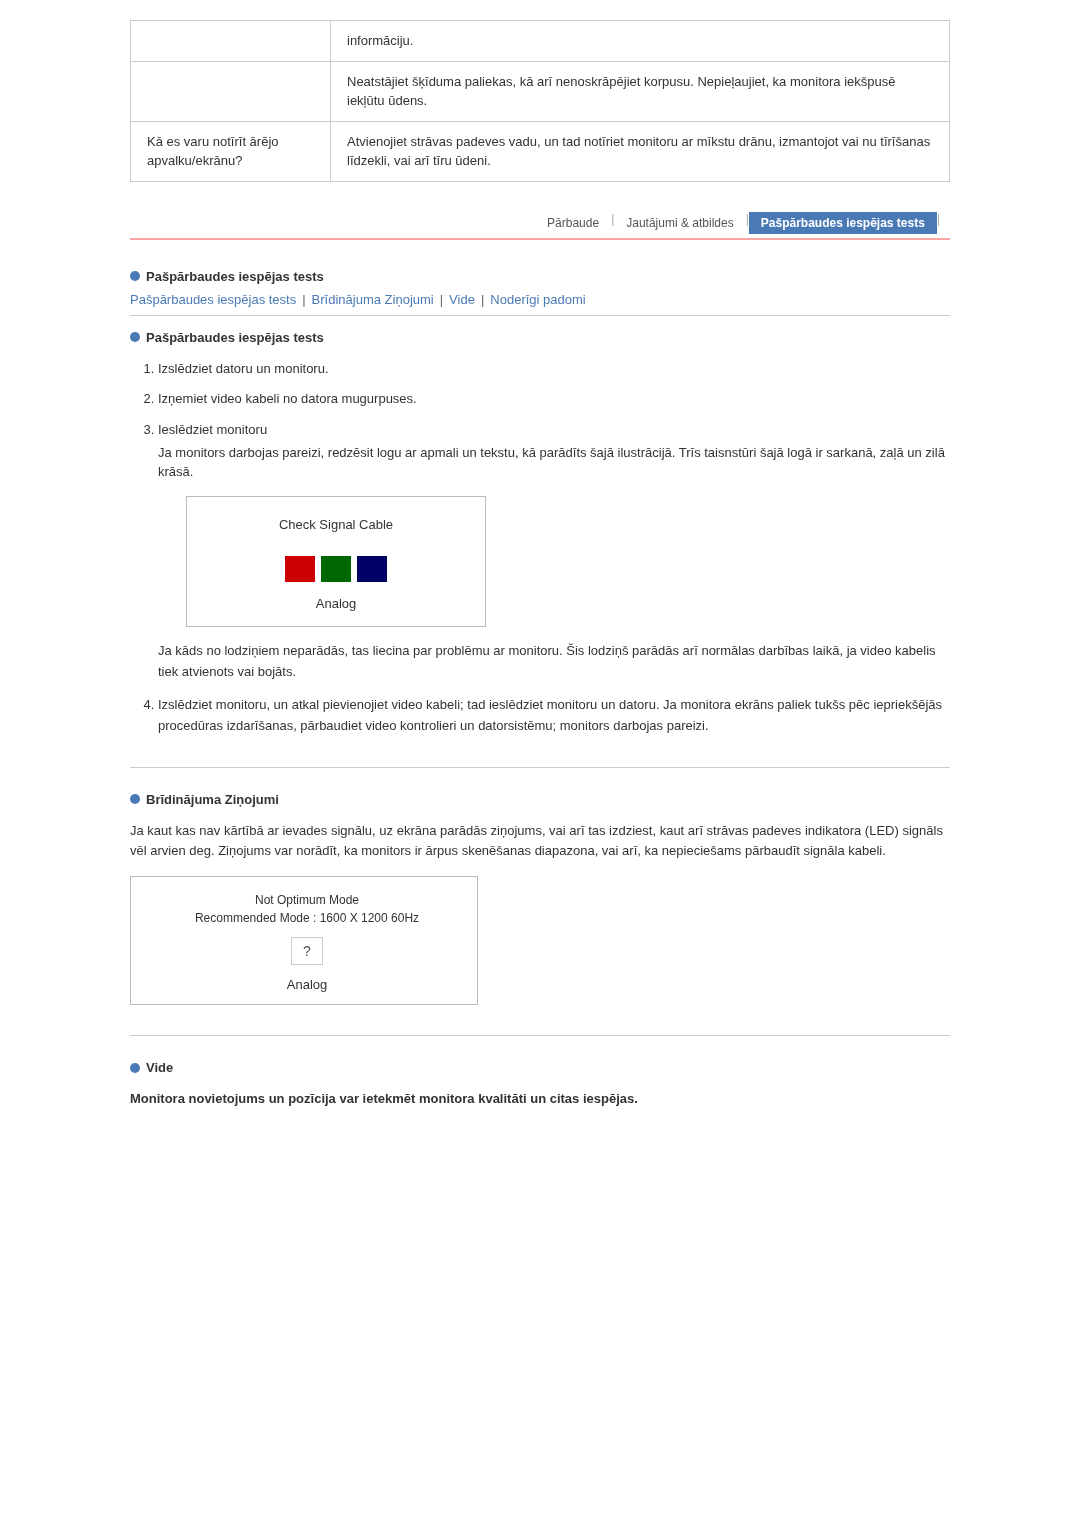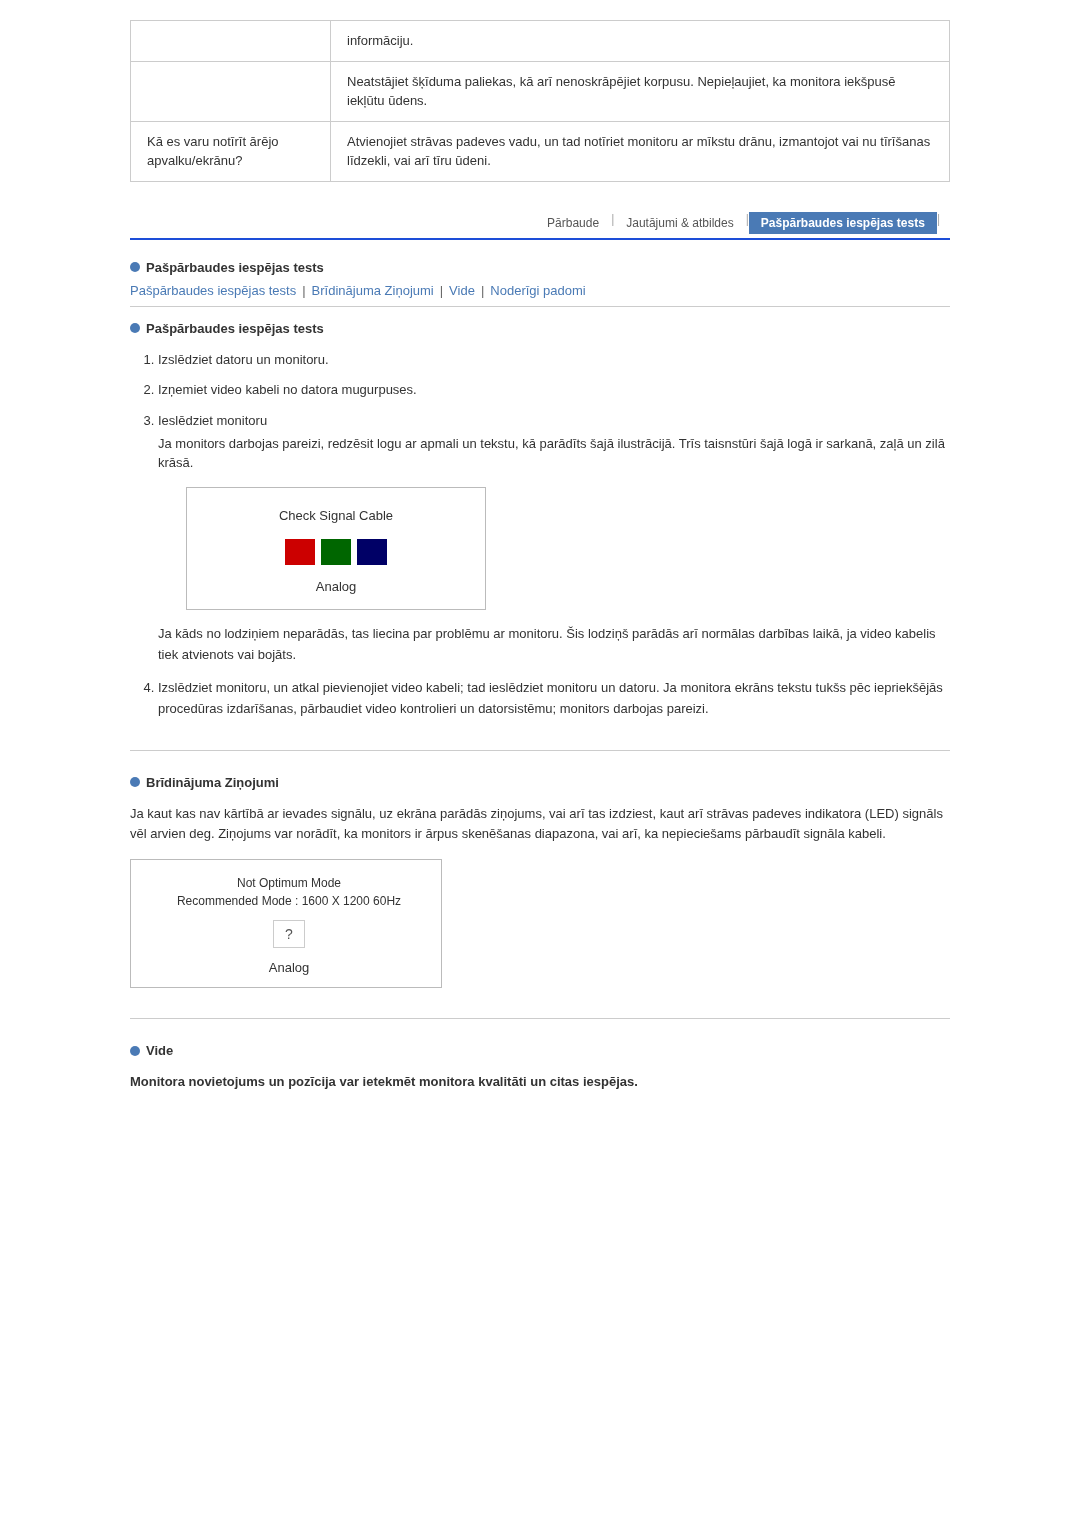--- a/index.html
+++ b/index.html
@@ -33,22 +33,22 @@
     }
     .faq-table td:first-child {
       width: 200px;
       font-weight: normal;
     }
 
     
     .tab-nav {
       display: flex;
       align-items: flex-start;
-      border-bottom: 2px solid #1d4ed8;
-      margin-bottom: 20px;
+      border-bottom: 2px solid #fca5a5;
+      margin-bottom: 29px;
       padding-bottom: 4px;
       justify-content: flex-end;
       gap: 0;
       padding-right: 10px;
     }
     .tab-item {
       font-size: 12px;
       color: #555;
       padding: 4px 12px;
       cursor: pointer;
@@ -147,21 +147,21 @@
       border: 1px solid #bbb;
       width: 300px;
       margin: 14px 0 14px 28px;
       padding: 18px 14px 12px 14px;
       text-align: center;
       background: #fff;
     }
     .signal-box .signal-title {
       font-size: 13px;
       color: #333;
-      margin-bottom: 12px;
+      margin-bottom: 20px;
     }
     .color-squares {
       display: flex;
       gap: 6px;
       justify-content: center;
       margin-bottom: 12px;
     }
     .sq {
       width: 30px;
       height: 26px;
@@ -170,21 +170,21 @@
     .sq-green { background: #006600; }
     .sq-blue { background: #000066; }
     .signal-box .analog-label {
       font-size: 13px;
       color: #333;
     }
 
     
     .not-optimum-box {
       border: 1px solid #bbb;
-      width: 312px;
+      width: 348px;
       margin: 14px 0 14px 0;
       padding: 16px 14px 12px 20px;
       text-align: center;
       background: #fff;
     }
     .not-optimum-box .mode-title {
       font-size: 12px;
       color: #333;
       margin-bottom: 4px;
     }
@@ -308,21 +308,21 @@
           </div>
           <div class="analog-label">Analog</div>
         </div>
       </li>
     </ol>
 
     <p class="para" style="margin-left:28px;">Ja kāds no lodziņiem neparādās, tas liecina par problēmu ar monitoru. Šis lodziņš parādās arī normālas darbības laikā, ja video kabelis tiek atvienots vai bojāts.</p>
 
     <ol class="step-list" start="4">
       <li>
-        <span>Izslēdziet monitoru, un atkal pievienojiet video kabeli; tad ieslēdziet monitoru un datoru. Ja monitora ekrāns tekstu tukšs pēc iepriekšējās procedūras izdarīšanas, pārbaudiet video kontrolieri un datorsistēmu; monitors darbojas pareizi.</span>
+        <span>Izslēdziet monitoru, un atkal pievienojiet video kabeli; tad ieslēdziet monitoru un datoru. Ja monitora ekrāns paliek tukšs pēc iepriekšējās procedūras izdarīšanas, pārbaudiet video kontrolieri un datorsistēmu; monitors darbojas pareizi.</span>
       </li>
     </ol>
   </div>
 
   <hr class="divider">
 
   <div class="warning-section">
     <div class="section-title">
       <span class="blue-dot"></span>
       <span>Brīdinājuma Ziņojumi</span>

